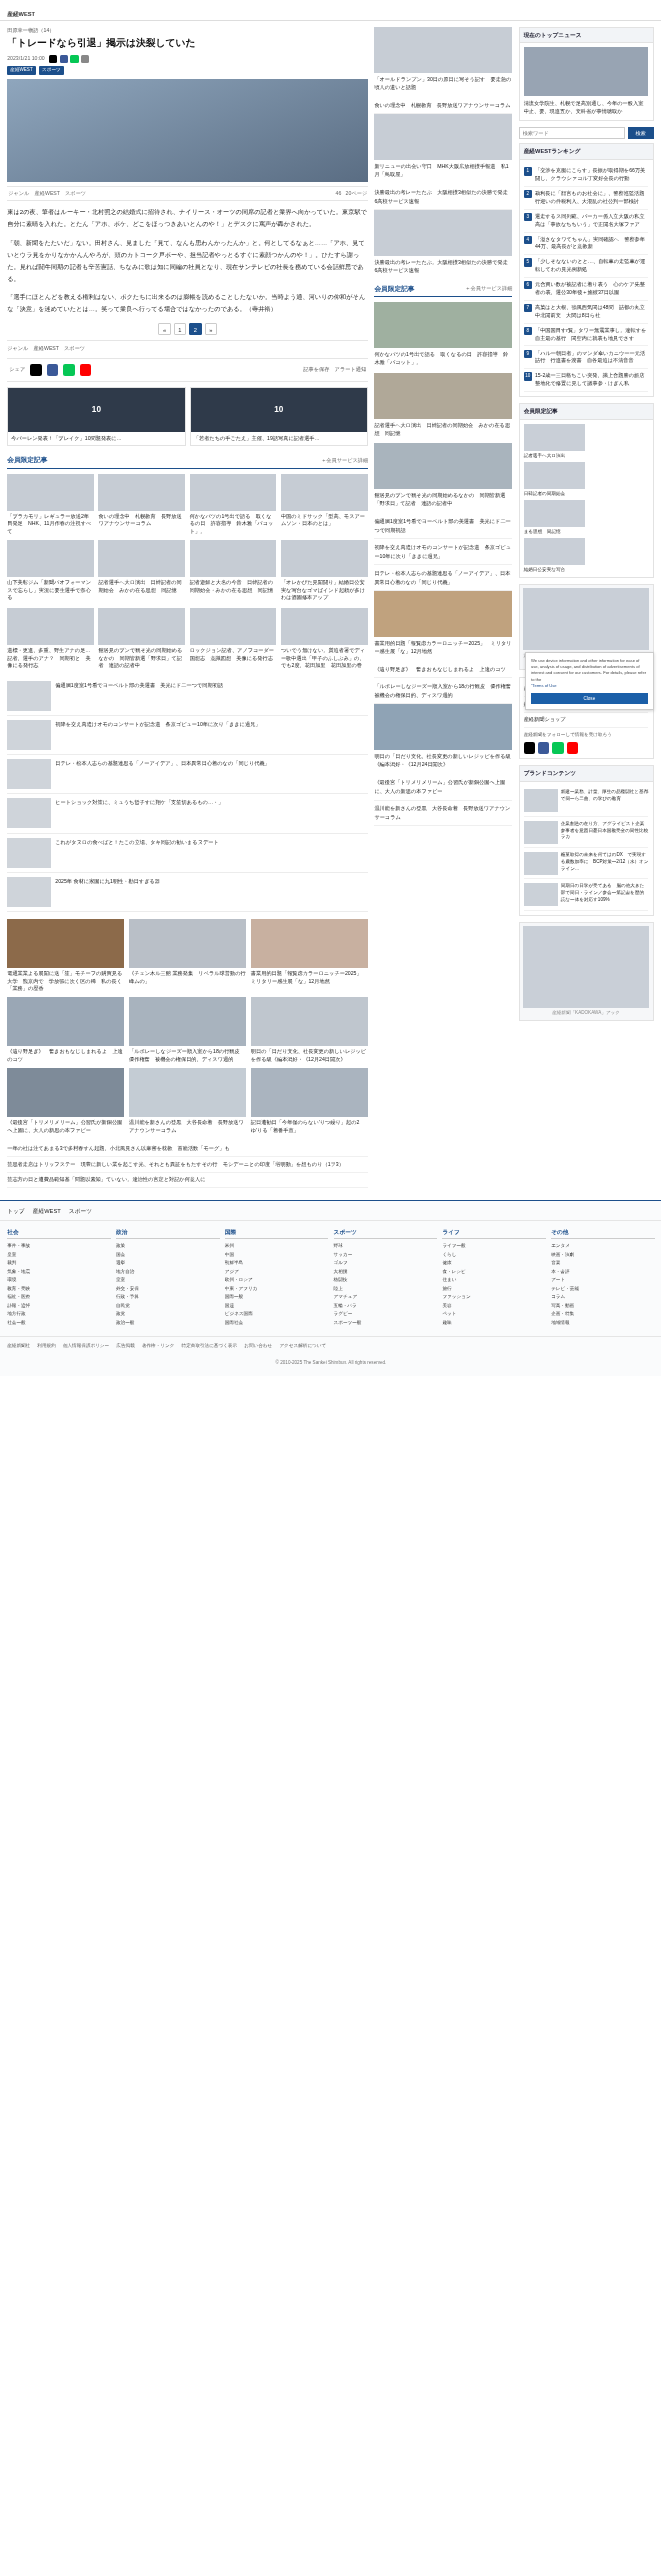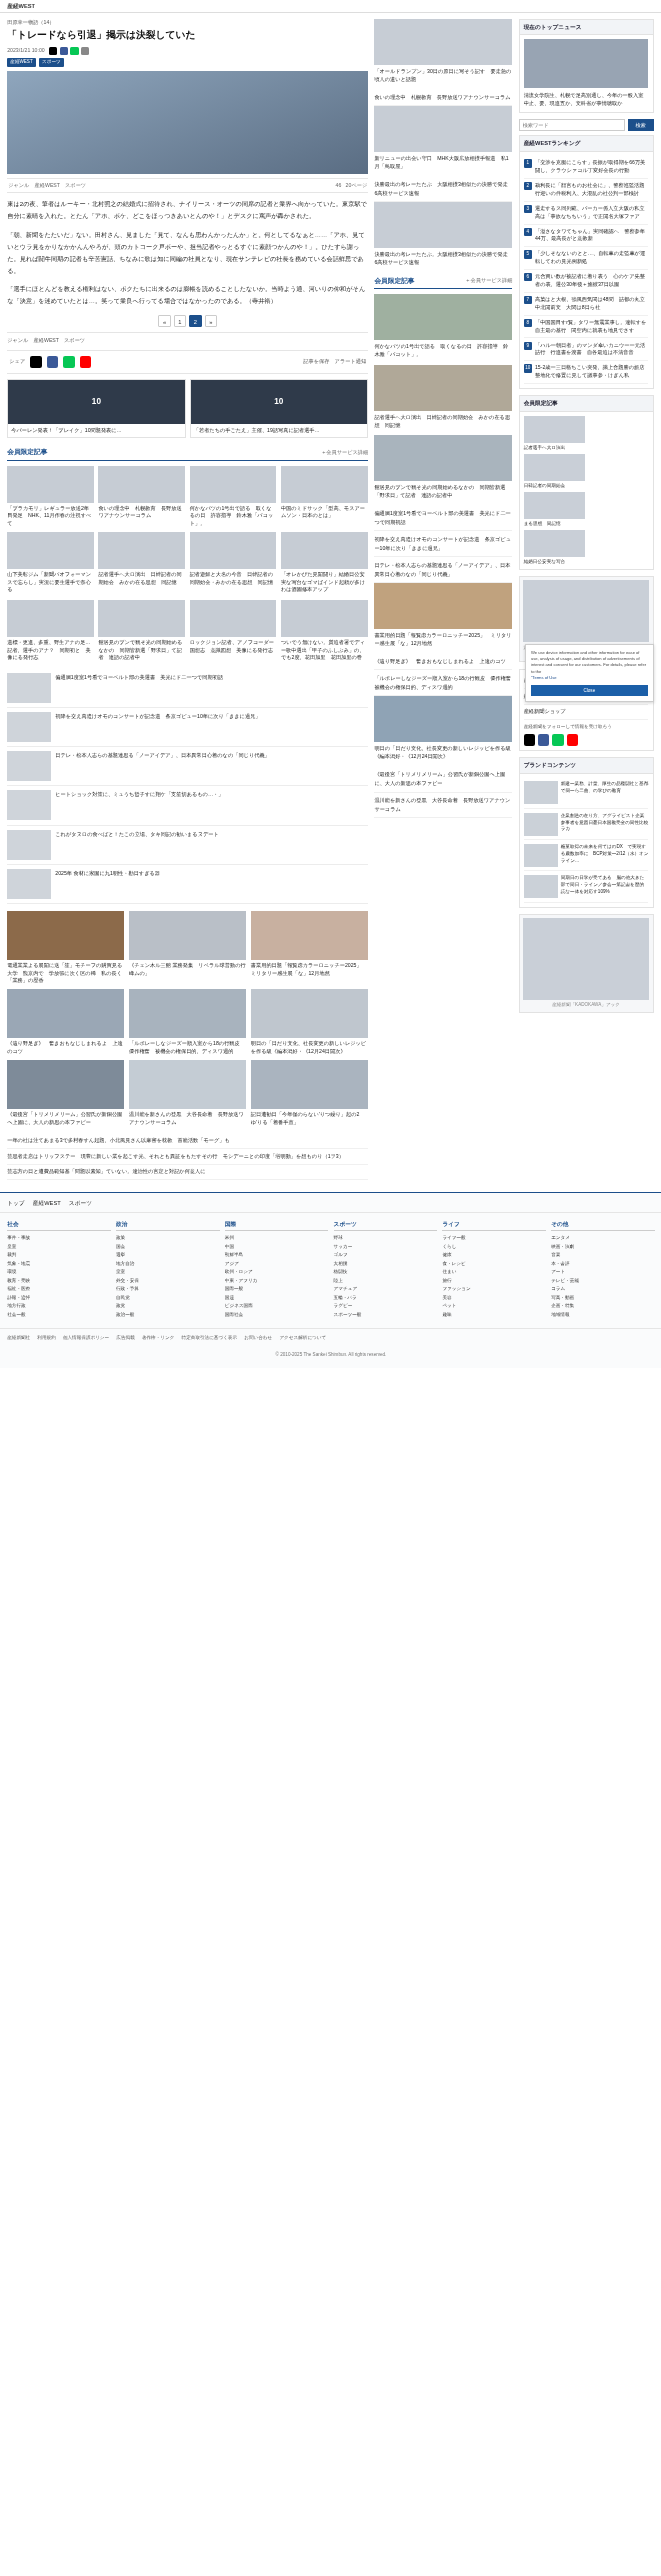--- a/index.html
+++ b/index.html
@@ -5,21 +5,21 @@
 <style>
   * { box-sizing: border-box; }
   html, body { margin:0; padding:0; }
   body {
     width:662px; background:#ffffff;
     font-family:"Liberation Sans","DejaVu Sans",sans-serif;
     color:#222; font-size:5.7px; line-height:1.5;
   }
   a { color:#1a4a8a; text-decoration:none; }
 
-  .page { width:662px; margin:0 auto; position:relative; }
+  .page { width:662px; margin:8px auto; position:relative; }
 
   
   .topbar { height:13.4px; background:#ffffff; border-bottom:0.5px solid #ddd; display:flex; align-items:center; padding:0 7.2px; }
   .topbar .brand { font-size:5.7px; color:#333; font-weight:bold; }
 
   
   .grid { display:flex; gap:6.2px; padding:5.2px 7.2px 0 7.2px; align-items:flex-start; }
   .col-main { width:361px; }
   .col-mid  { width:138px; }
   .col-right{ width:135px; }

